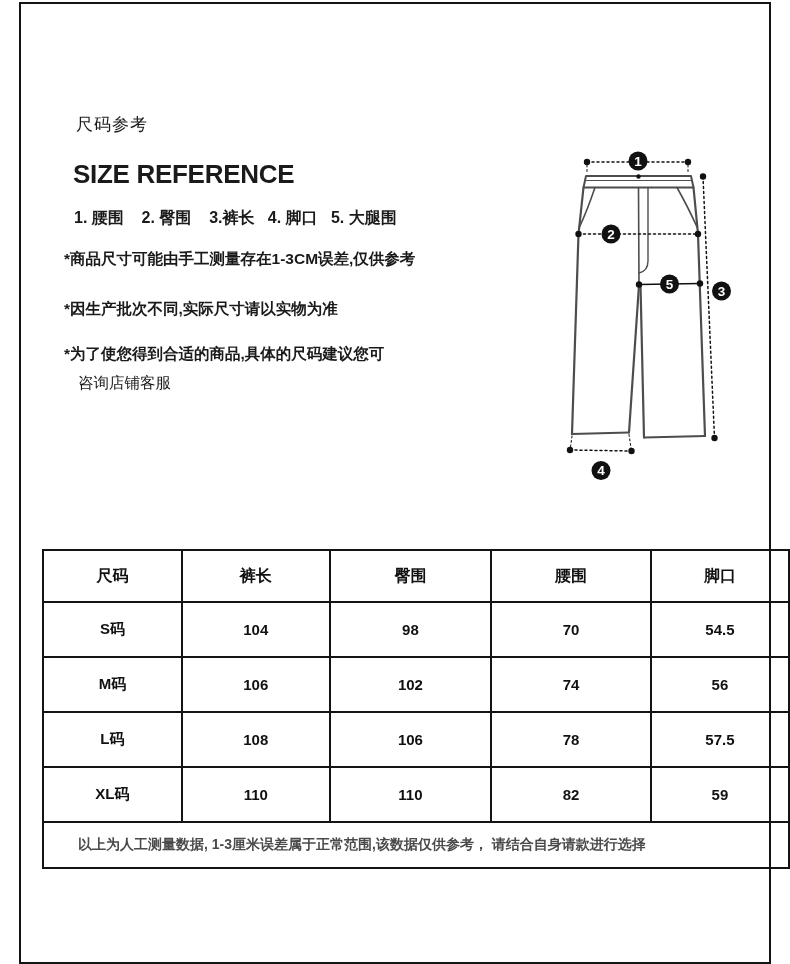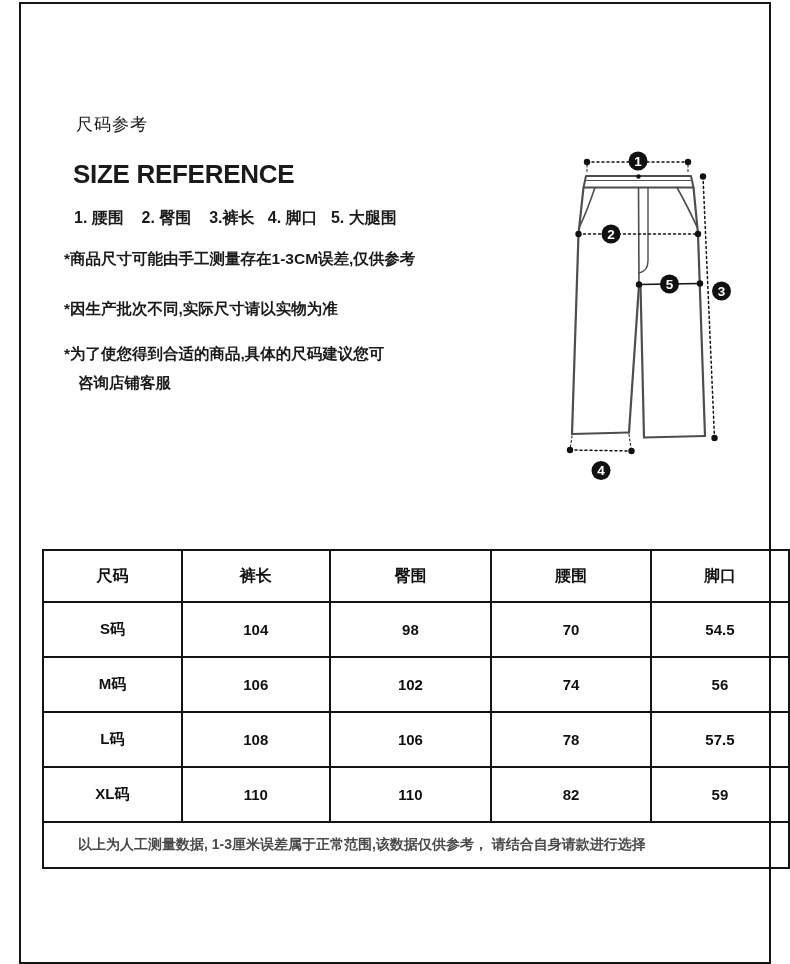--- a/index.html
+++ b/index.html
@@ -13,21 +13,21 @@
     border:2px solid #141414;box-sizing:border-box;background:#fff;
   }
   .abs{position:absolute;white-space:pre;}
   .title-cn{left:55px;top:109px;font-size:17px;font-weight:500;letter-spacing:1px;}
   .title-en{left:52px;top:155px;font-size:26px;font-weight:700;letter-spacing:-0.3px;}
   .legend{left:53px;top:204px;font-size:16px;font-weight:600;}
   .note{left:43px;font-size:15.5px;font-weight:600;}
   .note1{top:245px;}
   .note2{top:295px;}
   .note3{top:340px;}
-  .note3b{left:57px;top:369px;font-size:15.5px;font-weight:700;}
+  .note3b{left:57px;top:369px;font-size:15.5px;font-weight:400;}
   .diagram{position:absolute;left:535px;top:140px;width:190px;height:350px;}
 
   table.size-table{
     position:absolute;left:21px;top:545px;width:748px;
     border-collapse:collapse;table-layout:fixed;
   }
   table.size-table td,table.size-table th{
     border:2px solid #141414;text-align:center;vertical-align:middle;
     font-size:15px;font-weight:700;color:#111;padding:0;
   }

